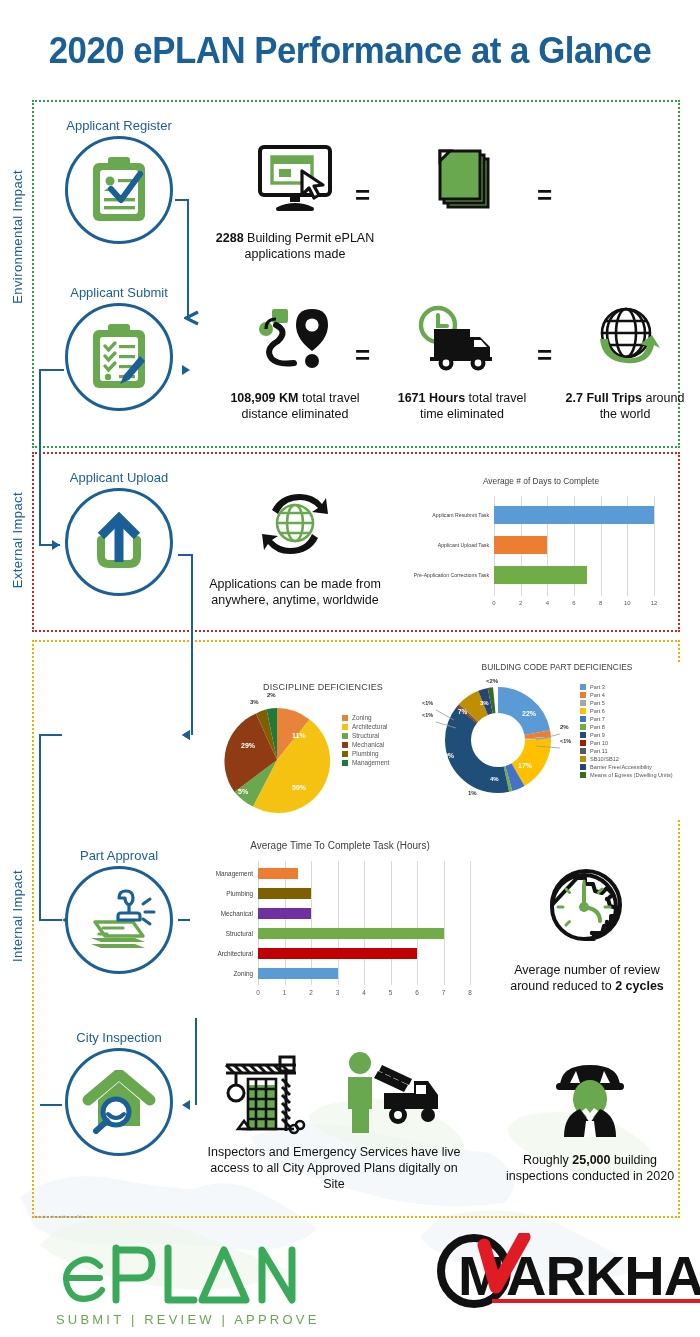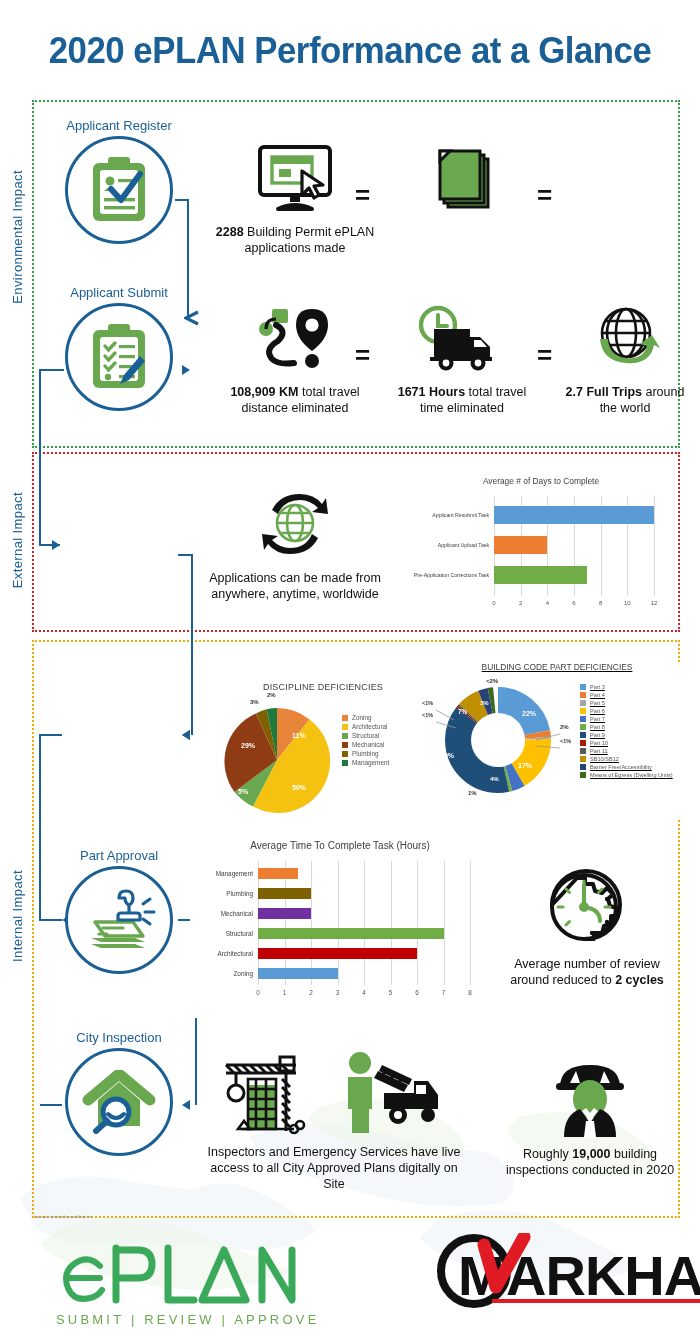--- a/index.html
+++ b/index.html
@@ -59,21 +59,21 @@
   .step.s1 { left:48px;  top:118px; }
   .step.s2 { left:48px;  top:285px; }
   .step.s3 { left:48px;  top:470px; }
   .step.s4 { left:48px;  top:662px; }
   .step.s5 { left:48px;  top:848px; }
   .step.s6 { left:48px;  top:1030px; }
 
   
   .stat { position:absolute; text-align:center; }
   .stat .ico { height:78px; display:flex; align-items:center; justify-content:center; }
-  .stat .txt { font-size:12.5px; color:#111; line-height:1.28; margin-top:6px; }
+  .stat .txt { font-size:12.5px; color:#111; line-height:1.28; margin-top:12px; }
   .stat .txt b { font-weight:bold; }
   .eq {
     position:absolute; font-size:26px; font-weight:bold; color:#111;
     line-height:1;
   }
 
   
   .chartbox { position:absolute; background:#fff; }
   .chart-title { text-align:center; color:#404040; }
 
@@ -288,20 +288,30 @@
           <ellipse cx="40" cy="30" rx="10" ry="24"></ellipse>
           <ellipse cx="40" cy="30" rx="19" ry="24"></ellipse>
           <path d="M16 30 h48 M20 18 h40 M20 42 h40"></path>
         </g>
         <path d="M14 36 q2 22 26 24 q24 2 28-18 l6 3 -8-13 -12 9 7 2 q-4 14-21 12 q-17-2-18-19z" fill="#6aa84f"></path>
       </svg>
     </div>
     <div class="txt"><b>2.7 Full Trips</b><span> around the world</span></div>
   </div>
 
+  <div class="step s3">
+    <div class="cap">Applicant Upload</div>
+    <div class="circle">
+      <svg width="64" height="60" viewBox="0 0 64 60">
+        <path d="M14 28 v16 q0 8 8 8 h20 q8 0 8-8 v-16" fill="none" stroke="#6aa84f" stroke-width="8" stroke-linecap="round"></path>
+        <path d="M32 50 V12" stroke="#1a5f96" stroke-width="9" stroke-linecap="butt"></path>
+        <path d="M14 24 L32 6 L50 24" fill="none" stroke="#1a5f96" stroke-width="9" stroke-linejoin="miter"></path>
+      </svg>
+    </div>
+  </div>
 
   <div class="stat" style="left:205px; top:486px; width:180px;">
     <div class="ico">
       <svg width="78" height="74" viewBox="0 0 78 74">
         <g stroke="#6aa84f" stroke-width="2.6" fill="none">
           <circle cx="39" cy="35" r="18"></circle>
           <ellipse cx="39" cy="35" rx="8" ry="18"></ellipse>
           <path d="M21 35 h36 M25 25 h28 M25 45 h28"></path>
         </g>
         <path d="M16 22 q8-16 28-16 q14 0 22 10 l4-6 2 16 -16-2 6-4 q-8-8-18-8 q-16 0-22 14z" fill="#111"></path>
@@ -406,21 +416,21 @@
             <span class="legend-tx" style="font-size:6.4px">Plumbing</span>
           </div>
         <div class="legend-item">
             <span class="legend-sw" style="background:#1e7a3c"></span>
             <span class="legend-tx" style="font-size:6.4px">Management</span>
           </div>
       </div>
     </div>
   </div>
 
-  <div class="chartbox" style="left:432px; top:662px; width:250px; height:156px;text-decoration:underline;">
+  <div class="chartbox" style="left:432px; top:662px; width:250px; height:156px;">
     <div class="chart-title" style="font-size:8.4px;">BUILDING CODE PART DEFICIENCIES</div>
     <div style="position:relative; margin-top:4px; display:flex;">
       <div style="position:relative; width:148px; height:124px;">
         <svg width="140" height="124" viewBox="0 0 140 124">
           <g transform="translate(66,64)">
 
             <g fill="none" stroke-width="26" transform="rotate(-90)">
               <circle r="40" stroke="#5b9bd5" stroke-dasharray="55.3 196" stroke-dashoffset="0"></circle>
               <circle r="40" stroke="#ed7d31" stroke-dasharray="5.0 246.3" stroke-dashoffset="-55.3"></circle>
               <circle r="40" stroke="#a5a5a5" stroke-dasharray="1.5 249.8" stroke-dashoffset="-60.3"></circle>
@@ -688,21 +698,21 @@
         <path d="M30 34 q0-12 16-12 q16 0 16 12z" fill="#111"></path>
         <path d="M26 32 l6-12 4 12z" fill="#fff"></path>
         <path d="M66 32 l-6-12 -4 12z" fill="#fff"></path>
         <rect x="12" y="32" width="68" height="7" rx="3.5" fill="#111"></rect>
         <ellipse cx="46" cy="48" rx="17" ry="19" fill="#6aa84f"></ellipse>
         <path d="M20 86 q0-22 16-28 l10 14 10-14 q16 6 16 28z" fill="#111"></path>
         <path d="M38 60 l8 10 8-10 -4-3 -4 5 -4-5z" fill="#fff"></path>
         <path d="M42 70 h8 l2 16 h-12z" fill="#fff"></path>
       </svg>
     </div>
-    <div class="txt" style="font-size:12.5px;"><span>Roughly </span><b>19,000</b><span> building inspections conducted in 2020</span></div>
+    <div class="txt" style="font-size:12.5px;"><span>Roughly </span><b>25,000</b><span> building inspections conducted in 2020</span></div>
   </div>
 
   <div class="credit">Icons above referenced from www.flaticon.com</div>
 
   <div class="footer">
     <div class="eplan-logo">
       <svg width="252" height="62" viewBox="0 0 252 62">
 
         <path d="M44 22 q-12-12-26-2 q-12 9-6 24 q6 14 22 10 q8-2 12-8" fill="none" stroke="#3aaa5a" stroke-width="6" stroke-linecap="round"></path>
         <path d="M12 34 h32" stroke="#3aaa5a" stroke-width="6" stroke-linecap="round"></path>

